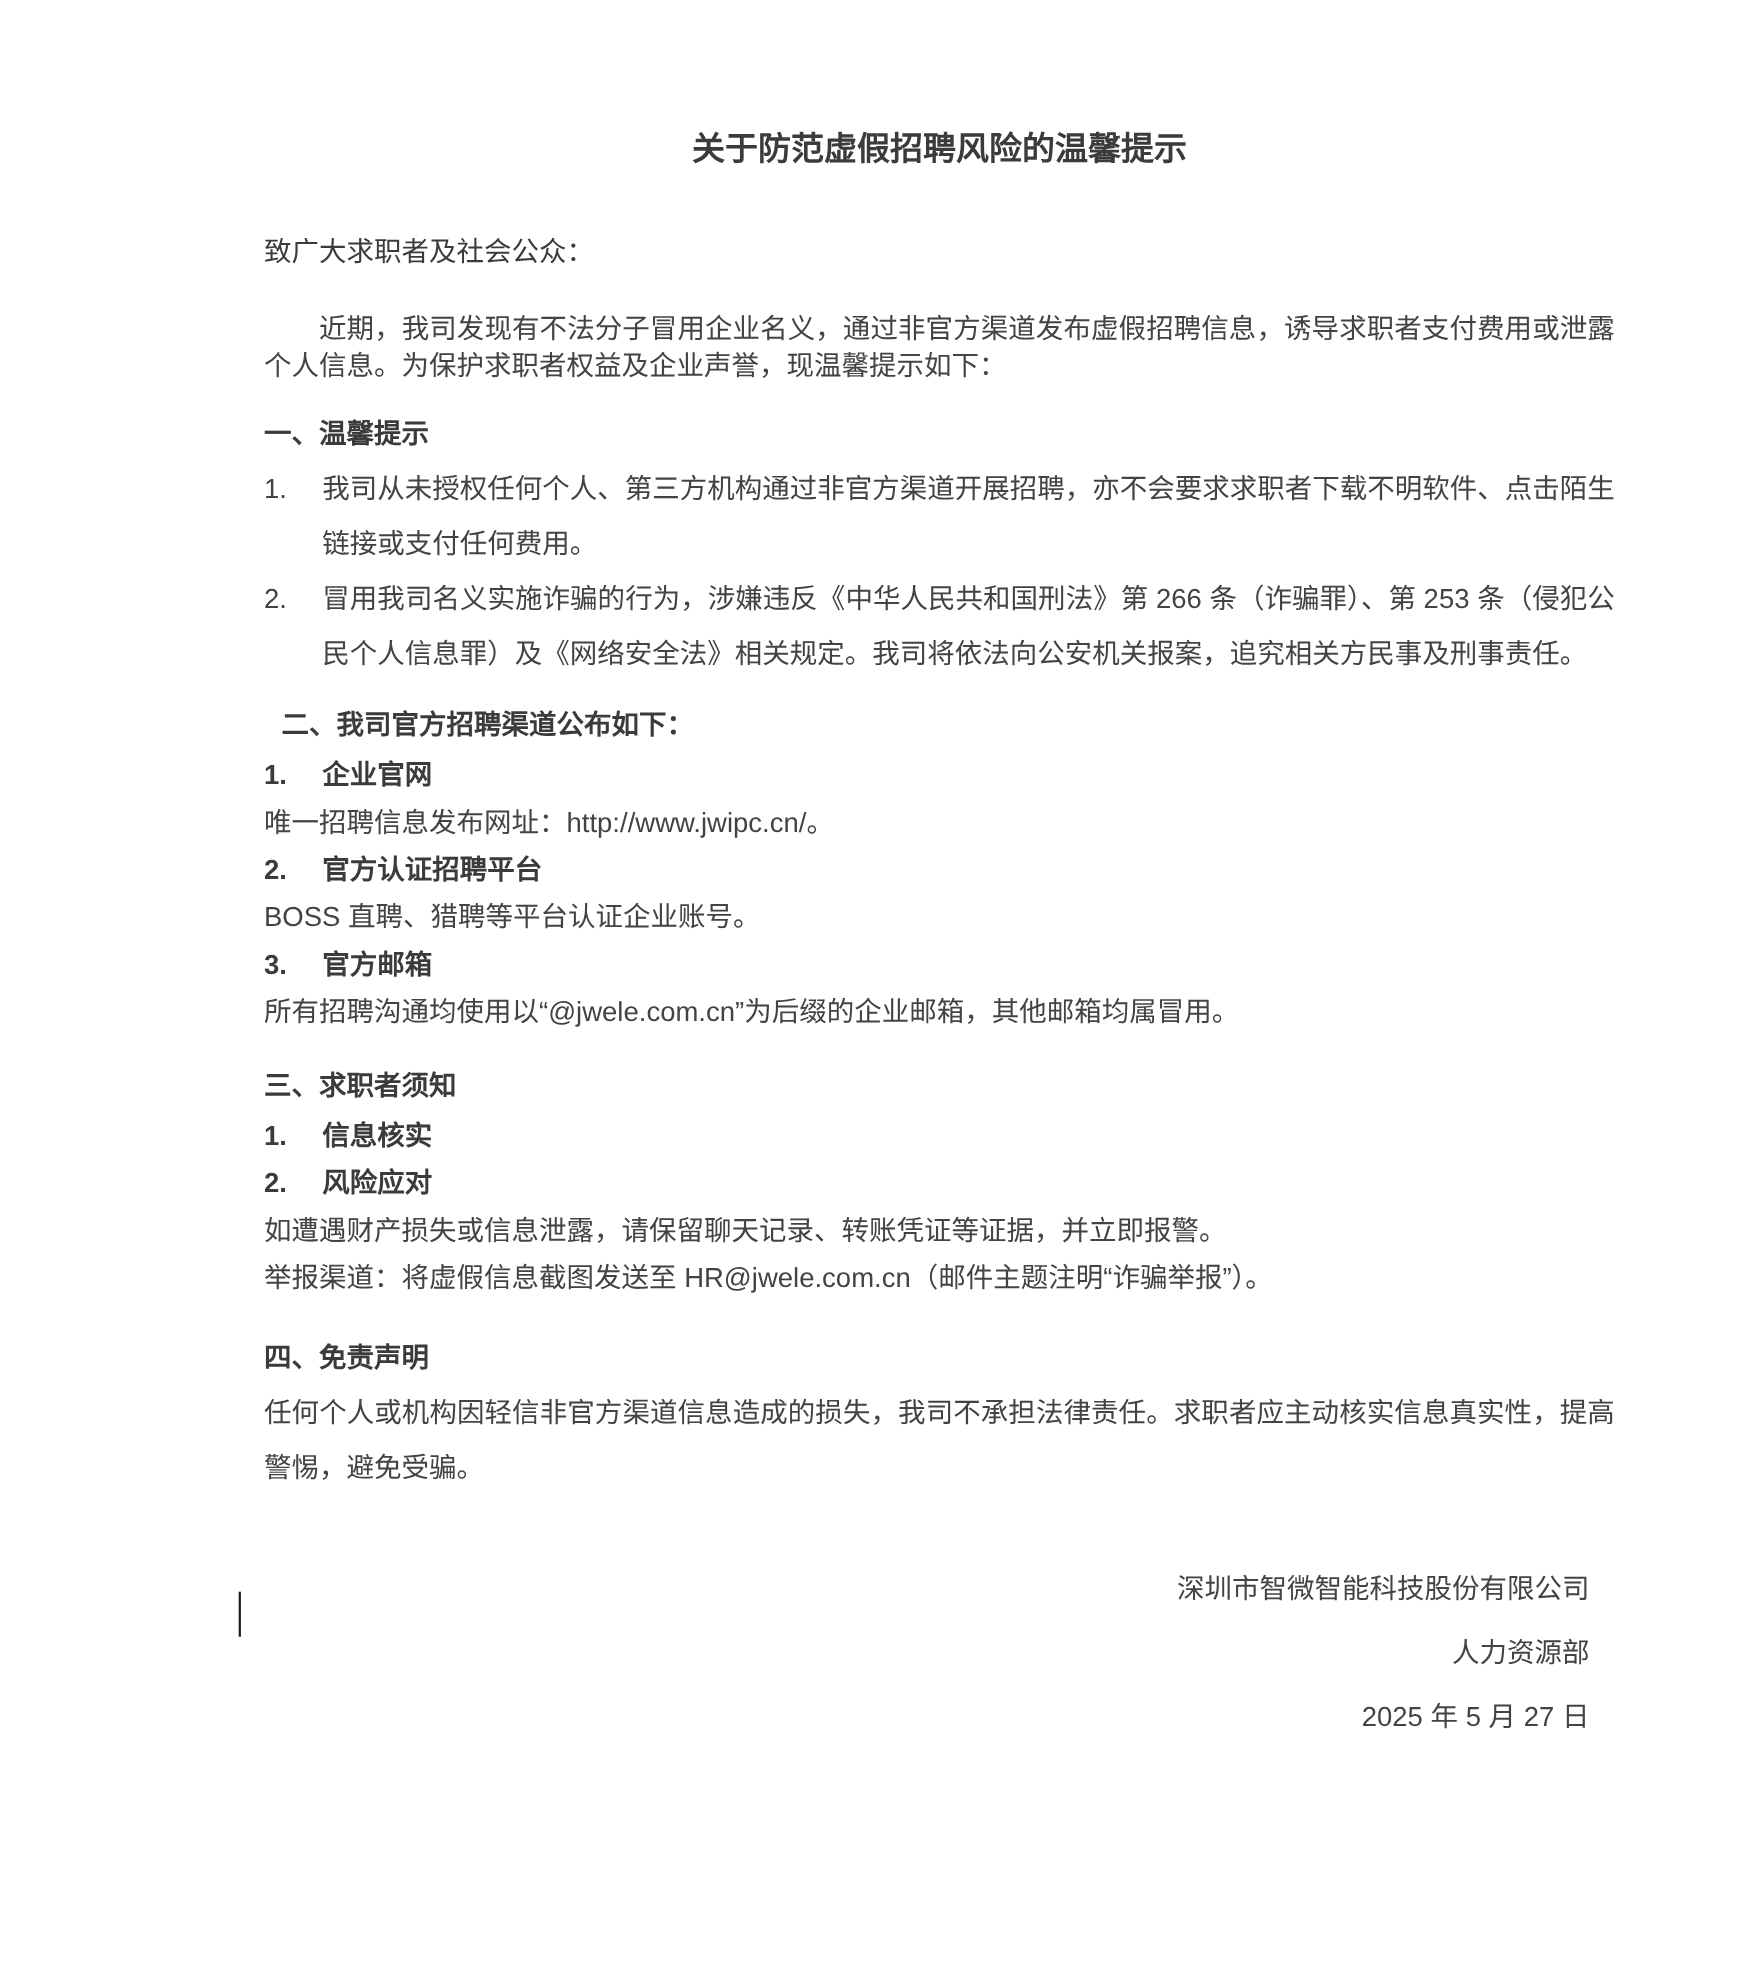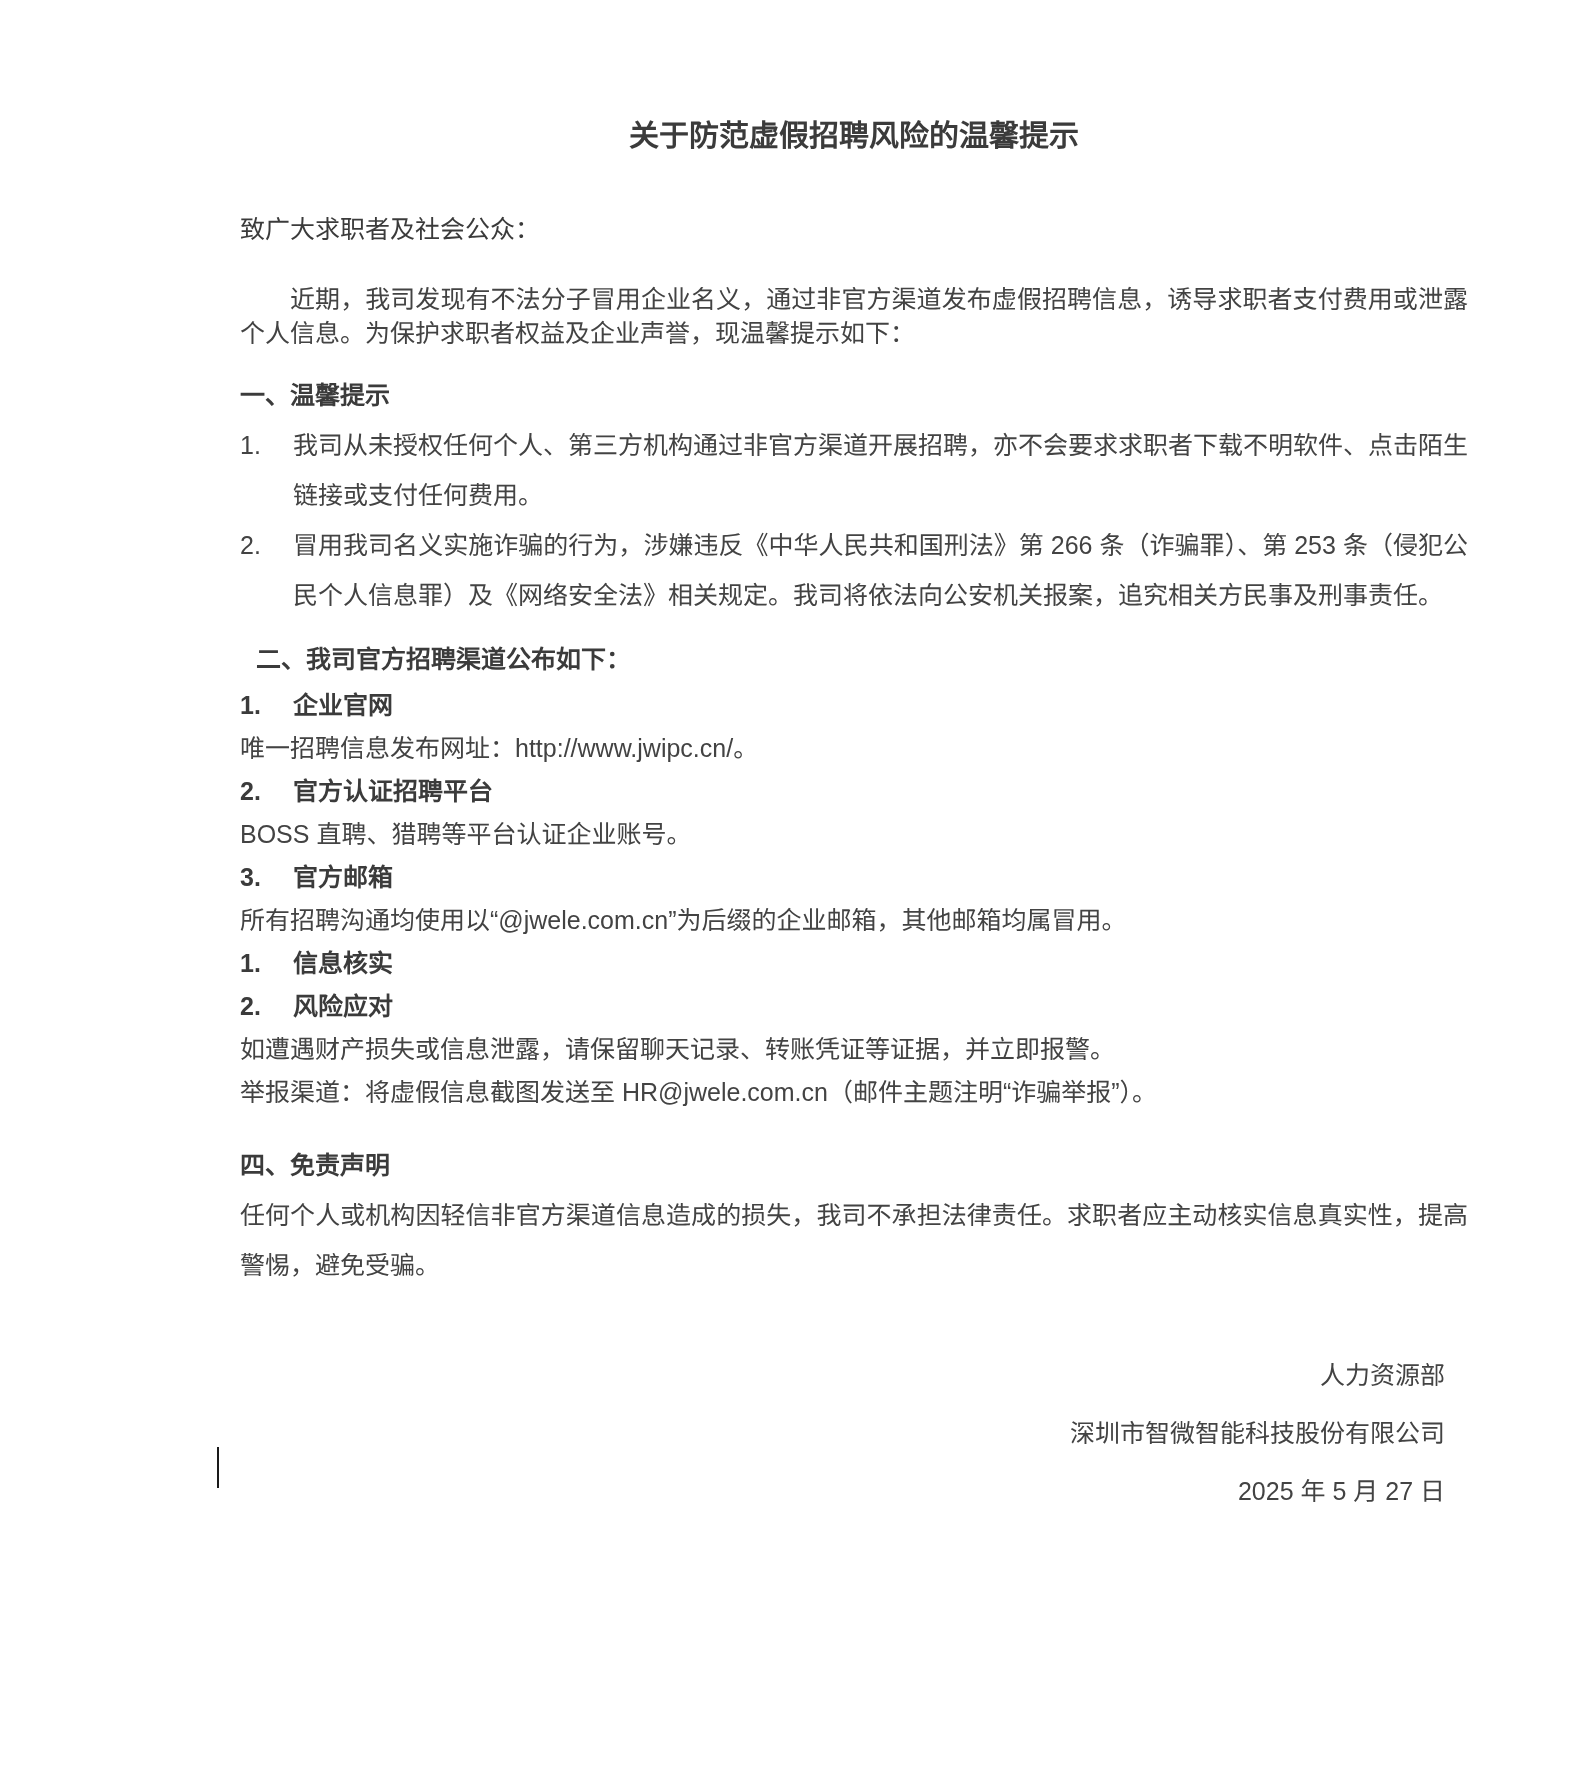--- a/index.html
+++ b/index.html
@@ -122,36 +122,37 @@
       <span class="marker">2.</span>
       <span>官方认证招聘平台</span>
     </div>
     <div class="sub-body">BOSS 直聘、猎聘等平台认证企业账号。</div>
     <div class="sub-heading">
       <span class="marker">3.</span>
       <span>官方邮箱</span>
     </div>
     <div class="sub-body">所有招聘沟通均使用以“@jwele.com.cn”为后缀的企业邮箱，其他邮箱均属冒用。</div>
 
+    <div class="section-heading sh3">三、求职者须知</div>
     <div class="sub-heading">
       <span class="marker">1.</span>
       <span>信息核实</span>
     </div>
     <div class="sub-heading">
       <span class="marker">2.</span>
       <span>风险应对</span>
     </div>
     <div class="sub-body">如遭遇财产损失或信息泄露，请保留聊天记录、转账凭证等证据，并立即报警。</div>
     <div class="sub-body">举报渠道：将虚假信息截图发送至 HR@jwele.com.cn（邮件主题注明“诈骗举报”）。</div>
 
     <div class="section-heading sh4">四、免责声明</div>
     <div class="sec4-body">任何个人或机构因轻信非官方渠道信息造成的损失，我司不承担法律责任。求职者应主动核实信息真实性，提高警惕，避免受骗。</div>
 
     <div class="signature">
+      <div>深圳市智微智能科技股份有限公司</div>
       <div>人力资源部</div>
-      <div>深圳市智微智能科技股份有限公司</div>
       <div>2025 年 5 月 27 日</div>
     </div>
 
   </div>
 
   <div class="text-cursor"></div>
 </div>
 
 </body></html>

